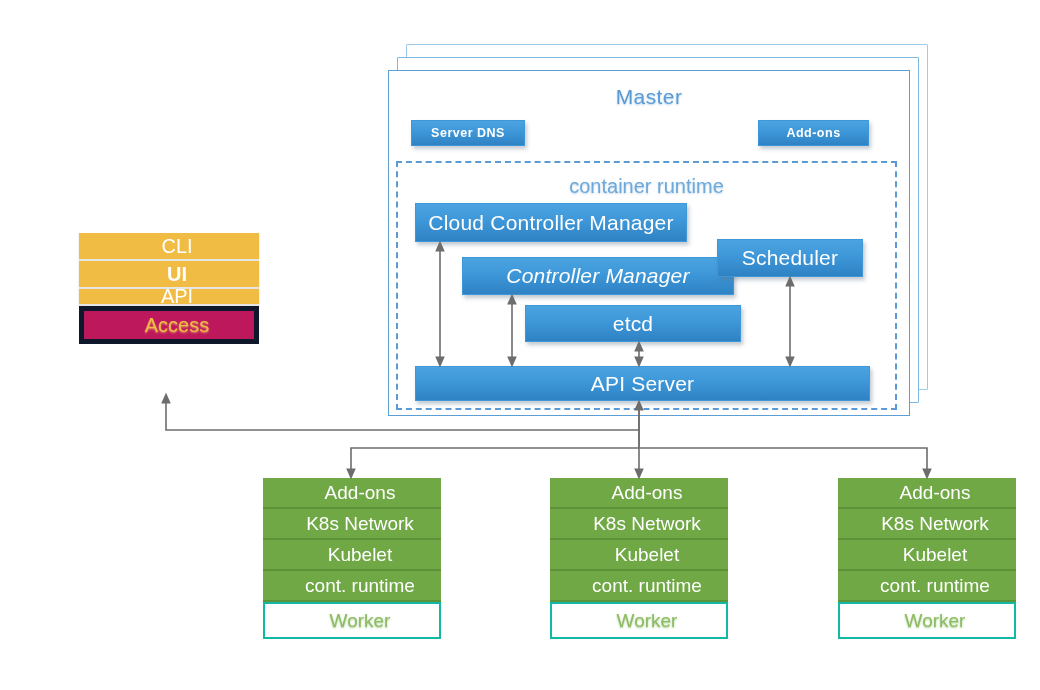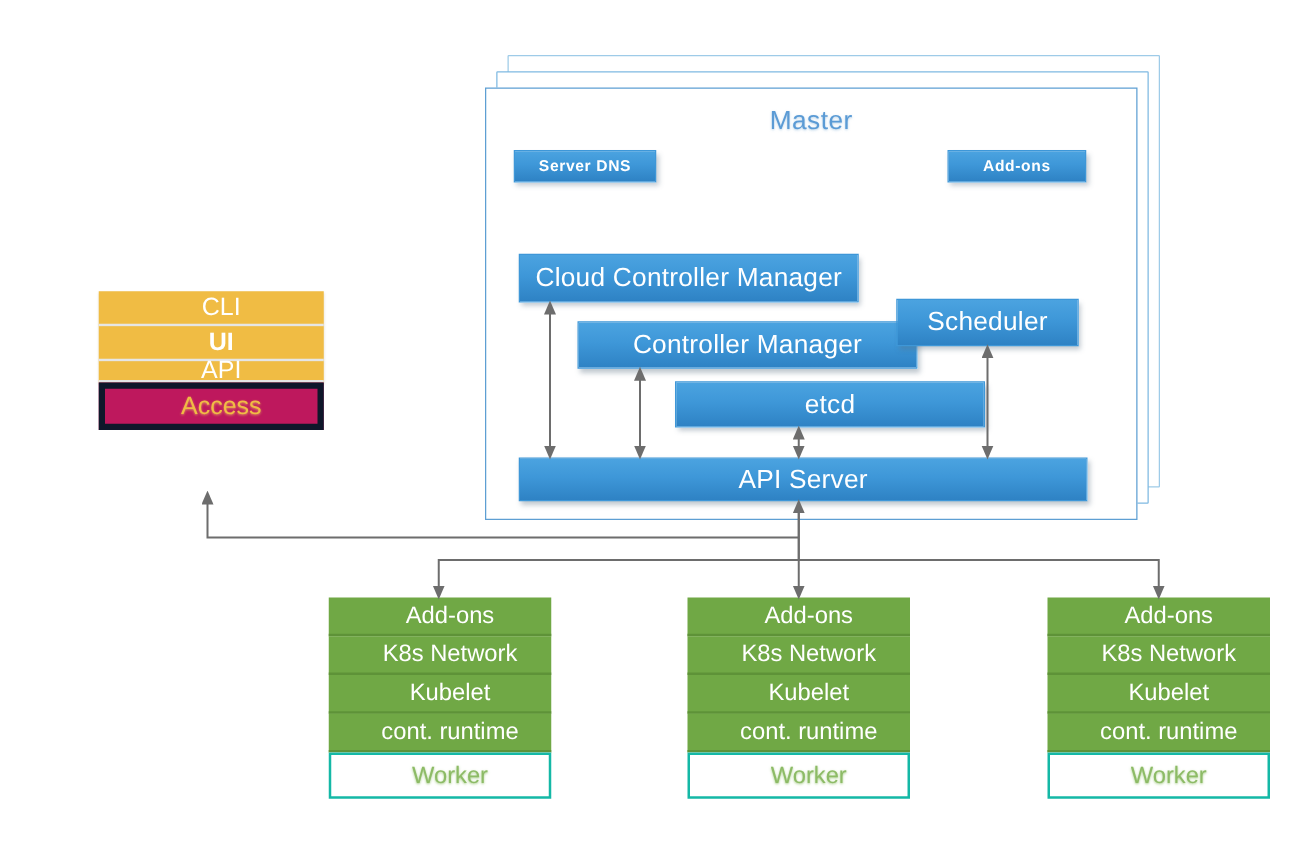--- a/index.html
+++ b/index.html
@@ -154,28 +154,31 @@
   <div class="master-shadow s2"></div>
 
   <div class="master-panel">
     <div class="master-title">Master</div>
   </div>
 
   <div class="bbox small" style="left:411px; top:120px; width:114px; height:26px;">Server DNS</div>
 
   <div class="bbox small" style="left:758px; top:120px; width:111px; height:26px;">Add-ons</div>
 
+  <div class="runtime-box">
+    <div class="runtime-title">container runtime</div>
+  </div>
 
   <div class="bbox" style="left:415px; top:203px; width:272px; height:39px;">Cloud Controller Manager</div>
 
-  <div class="bbox" style="left:462px; top:257px; width:272px; height:38px;">Controller Manager</div>
+  <div class="bbox" style="left:462px; top:257px; width:272px; height:38px;font-style:italic;">Controller Manager</div>
 
   <div class="bbox" style="left:717px; top:239px; width:146px; height:38px;">Scheduler</div>
 
-  <div class="bbox" style="left:540px; top:305px; width:248px; height:37px;">etcd</div>
+  <div class="bbox" style="left:525px; top:305px; width:216px; height:37px;">etcd</div>
 
   <div class="bbox" style="left:415px; top:366px; width:455px; height:35px;">API Server</div>
 
   <div class="stack" style="left:79px; top:233px; width:180px;">
     <div class="stack-cell orange" style="height:28px;">CLI</div>
     <div class="stack-cell orange" style="height:28px;font-weight:bold;">UI</div>
     <div class="stack-cell orange" style="height:17px;">API</div>
     <div class="stack-cell footer-orange" style="height:38px;">Access</div>
   </div>
 

